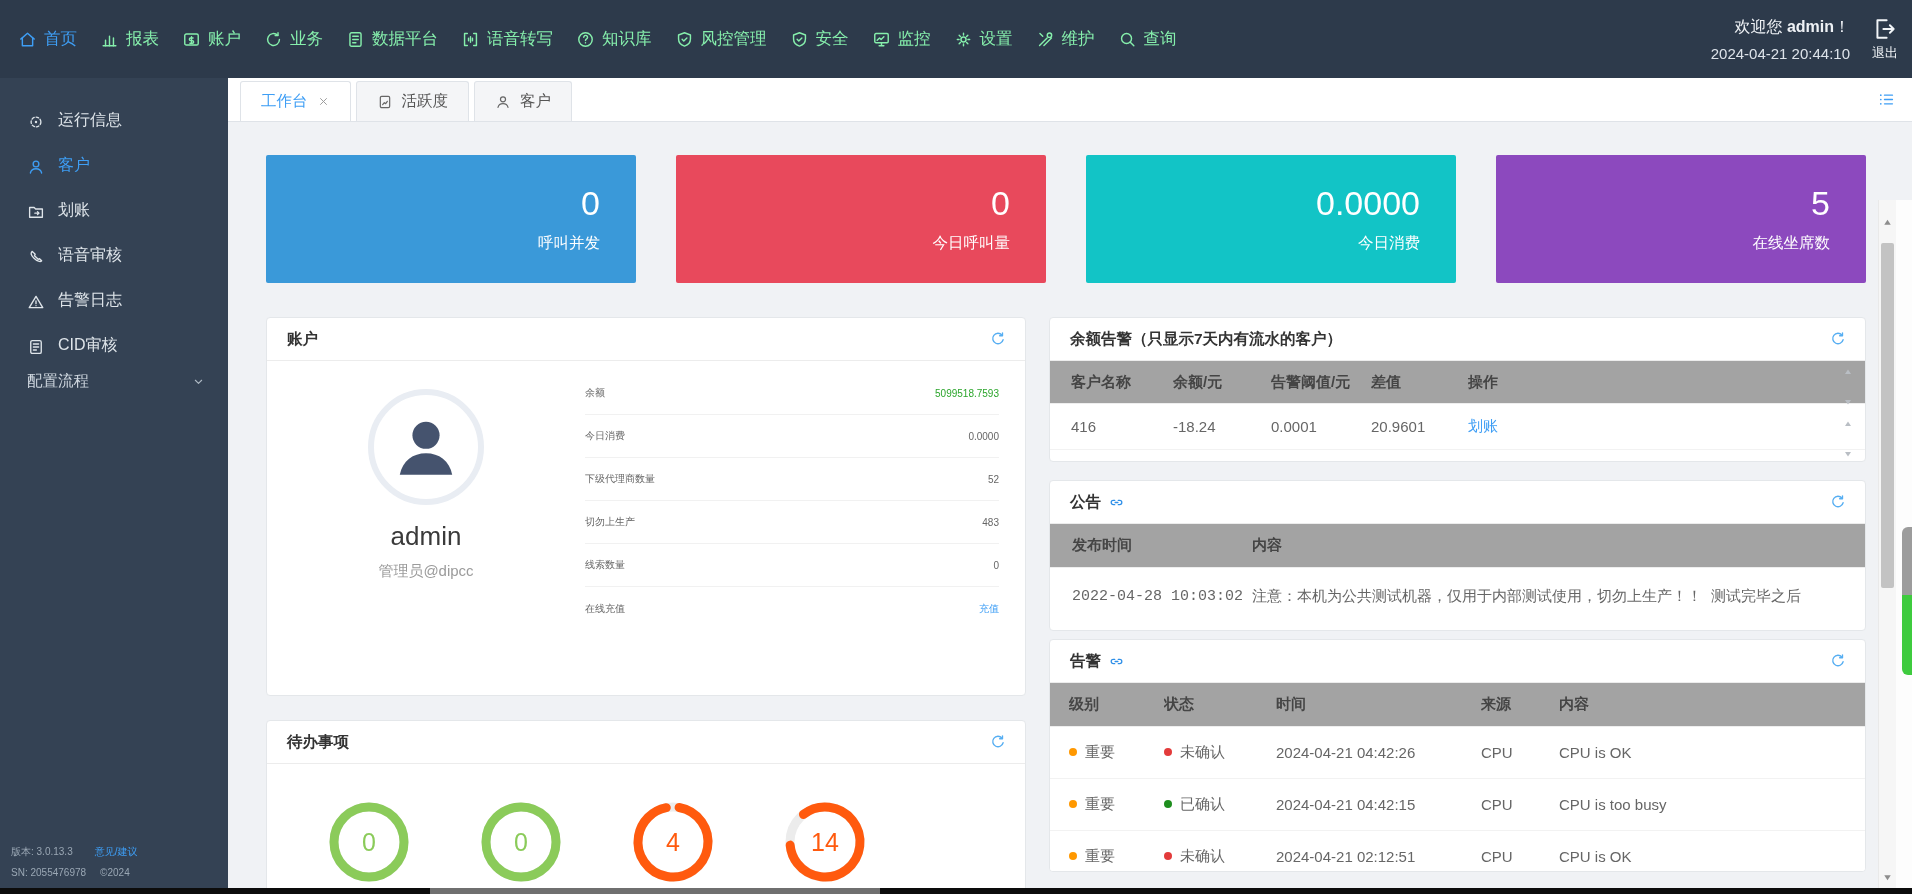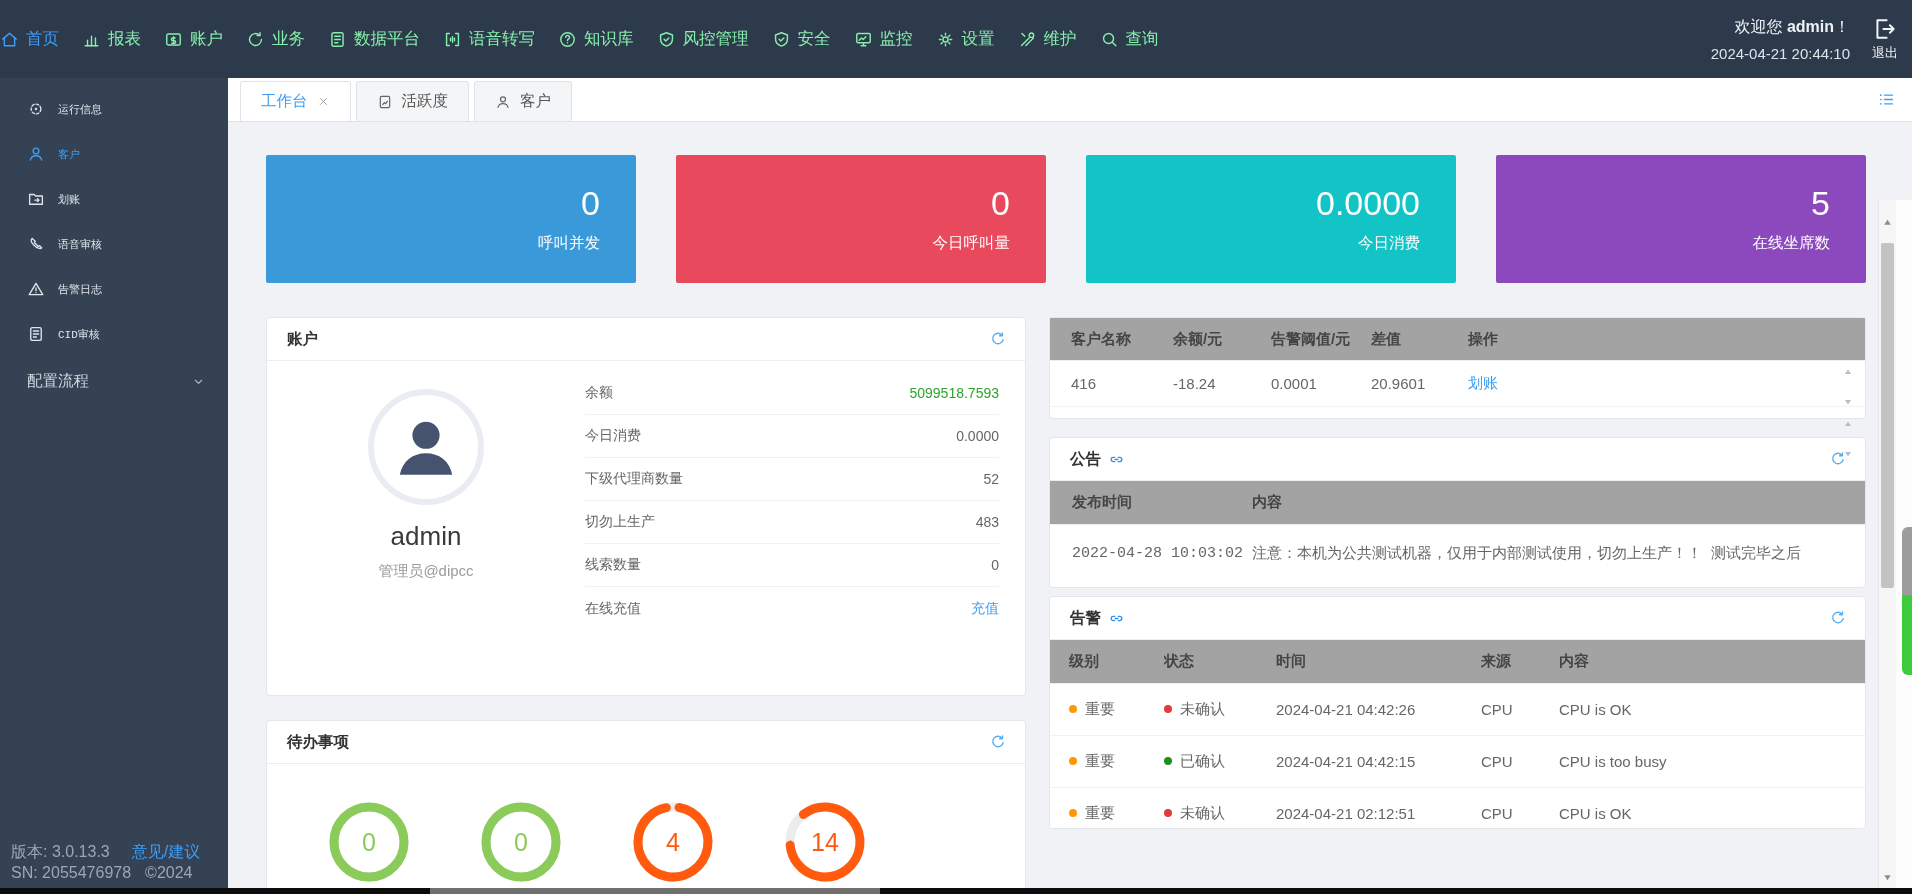--- a/index.html
+++ b/index.html
@@ -4,43 +4,43 @@
 <style>
   * { margin:0; padding:0; box-sizing:border-box; }
   html,body { width:1912px; height:894px; overflow:hidden; background:#f0f2f5;
     font-family:"Liberation Sans","DejaVu Sans",sans-serif; }
   .icn { display:inline-flex; }
   .icn svg { width:18px; height:18px; display:block; }
 
   
   .navbar { position:absolute; left:0; top:0; width:1912px; height:78px;
     background:#2d3a4b; display:flex; align-items:center; z-index:30; }
-  .nav-items { display:flex; align-items:center; gap:23px; padding-left:0; }
+  .nav-items { display:flex; align-items:center; gap:23px; padding-left:18px; }
   .nav-item { display:flex; align-items:center; gap:7px; color:#86efac; font-size:16.5px; cursor:pointer; white-space:nowrap; }
   .nav-item .icn svg { width:19px; height:19px; }
   .nav-item.active { color:#3e9ef5; }
   .nav-right { margin-left:auto; text-align:right; color:#eef1f5; padding-right:10px; }
   .nav-right .welcome { font-size:16px; }
   .nav-right .welcome b { font-weight:bold; }
   .nav-right .datetime { font-size:15px; margin-top:7px; color:#dde3ea; }
   .logout { display:flex; flex-direction:column; align-items:center; color:#f2f5f8; padding:0 14px 0 12px; cursor:pointer; font-size:13px; gap:2px; }
   .logout .icn svg { width:26px; height:26px; }
 
   
   .sidebar { position:absolute; left:0; top:78px; width:228px; bottom:0; background:#344254; z-index:20; }
-  .side-item { height:44px; display:flex; align-items:center; padding-left:27px; gap:13px;
-    color:#dfe5ea; font-size:11px; cursor:pointer; margin-top:1px;font-family:Liberation Mono, monospace; }
+  .side-item { height:44px; display:flex; align-items:flex-end; padding-left:27px; gap:13px;
+    color:#dfe5ea; font-size:16px; cursor:pointer; margin-top:1px; }
   .side-item.active { color:#3e9ef5; }
   .side-item .icn svg { width:18px; height:18px; }
   .side-items { padding-top:8px; }
   .config-row { height:44px; display:flex; align-items:center; padding:0 22px 0 27px;
     color:#cfd7df; font-size:15.5px; cursor:pointer; margin-top:3px; }
   .config-row .chev { margin-left:auto; color:#aeb9c4; }
   .config-row .chev svg { width:15px; height:15px; }
-  .side-footer { position:absolute; left:11px; bottom:11px; font-size:16px; color:#9aa7b4; line-height:21px; }
+  .side-footer { position:absolute; left:11px; bottom:11px; font-size:10px; color:#9aa7b4; line-height:21px; }
   .side-footer a { color:#3e9ef5; text-decoration:none; cursor:pointer; }
   .side-footer .fb { margin-left:22px; }
   .side-footer .cp { margin-left:14px; }
 
   
   .main { position:absolute; left:228px; top:78px; right:0; bottom:0; background:#f0f2f5; }
   .tabbar { position:absolute; left:0; right:0; top:0; height:44px; background:#fff;
     border-bottom:1px solid #dfe3e8; display:flex; align-items:flex-end; padding-left:12px; z-index:5; }
   .tab { height:40px; display:flex; align-items:center; gap:9px; padding:0 20px;
     border:1px solid #dfe3e8; border-bottom:none; border-radius:3px 3px 0 0;
@@ -74,21 +74,21 @@
 
   
   .acct-body { display:flex; height:334px; }
   .profile { width:318px; display:flex; flex-direction:column; align-items:center; padding-top:28px; }
   .avatar { width:116px; height:116px; border-radius:50%; background:#fff; border:6px solid #e9edf3;
     display:flex; align-items:center; justify-content:center; color:#45536e; }
   .avatar svg { width:74px; height:74px; }
   .acct-name { font-size:26px; color:#3a3a3a; margin-top:16px; }
   .acct-role { font-size:15px; color:#9b9b9b; margin-top:10px; }
   .acct-list { flex:1; padding:11px 26px 0 0; }
-  .acct-row { height:43px; display:flex; align-items:center; border-bottom:1px solid #f1f1f1; font-size:14px; color:#666; }
+  .acct-row { height:43px; display:flex; align-items:center; border-bottom:1px solid #f1f1f1; font-size:10px; color:#666; }
   .acct-row:last-child { border-bottom:none; }
   .acct-row .v { margin-left:auto; display:flex; align-items:center; gap:6px; }
   .v.green { color:#2ba52b; }
   .v.red { color:#e43d3d; }
   .v.link { color:#3e9ef5; cursor:pointer; }
   .qr-mini { color:#777; } .qr-mini svg { width:14px; height:14px; }
 
   
   .todo-panel { margin-top:24px; height:260px; overflow:hidden; }
   .rings { display:flex; padding:36px 0 0 58px; gap:64px; }
@@ -503,20 +503,29 @@
                     <circle cx="42" cy="42" r="35" stroke="#ececec" stroke-width="9" fill="none"></circle>
                     <circle cx="42" cy="42" r="35" stroke="#FF5A0E" stroke-width="9" fill="none" stroke-linecap="round" stroke-dasharray="184.72564803107983 35.18583772020568" transform="rotate(-128 42 42)"></circle>
                   </svg><div class="ring-num" style="color: rgb(255, 90, 14);">14</div></div>
               </div>
             </div>
         </div>
       </div>
 
       <div class="right-col">
         <div class="panel bal-panel">
+          <div class="panel-head">
+            <span class="panel-title">余额告警（只显示7天内有流水的客户）</span>
+            <span class="refresh-btn icn">
+                <svg viewBox="0 0 24 24" fill="none" stroke="currentColor" stroke-width="1.8" stroke-linecap="round" stroke-linejoin="round">
+                  <path d="M18.8 13a7 7 0 1 1-1.5-6.2"></path>
+                  <path d="M18 3.8v3.8h-3.8"></path>
+                </svg>
+              </span>
+          </div>
           <div id="bal-table">
               <div class="grid-head bal-grid bal-head">
                 <span class="cell">客户名称</span>
                 <span class="cell">余额/元</span>
                 <span class="cell">告警阈值/元</span>
                 <span class="cell">差值</span>
                 <span class="cell">操作</span>
               </div>
               <div class="grid-row bal-grid bal-row">
                 <span class="cell">416</span>

